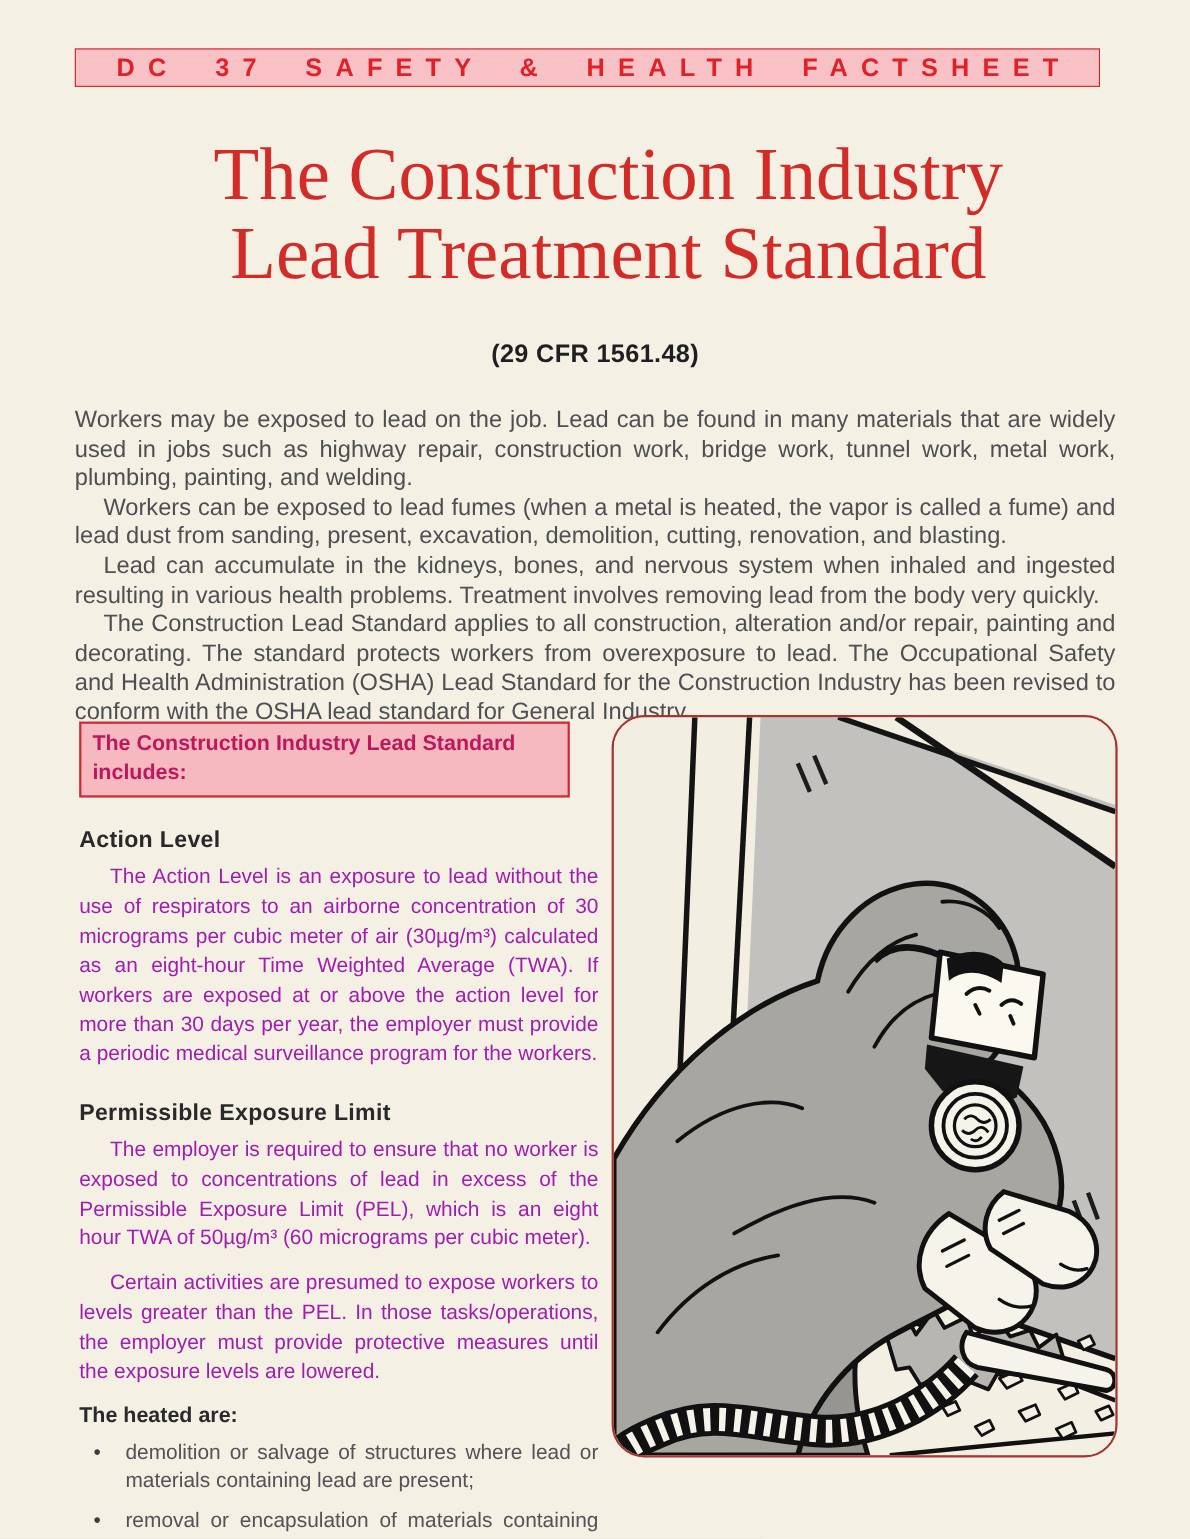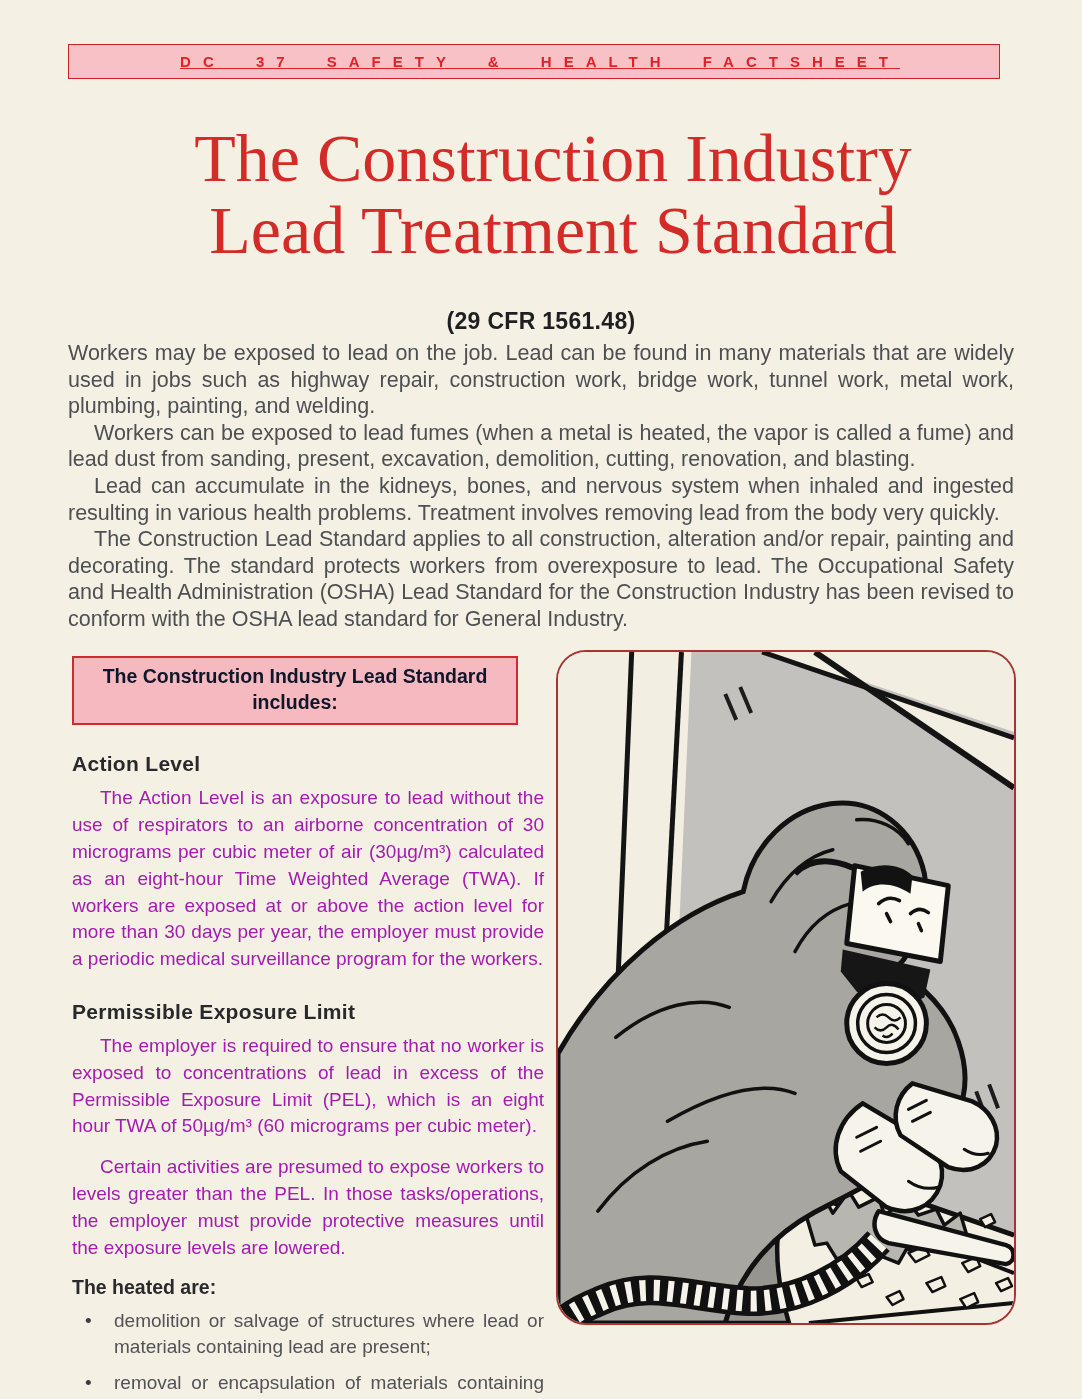--- a/index.html
+++ b/index.html
@@ -8,46 +8,46 @@
     background:#f4f0e3;font-family:"Liberation Sans",sans-serif;
     overflow:hidden;box-sizing:border-box;
   }
   
   .banner{
     position:absolute;left:68px;top:44px;width:932px;height:35px;
     background:#f8c1c5;border:1px solid #cb2128;box-sizing:border-box;
     display:flex;align-items:center;justify-content:center;
   }
   .banner span{
-    color:#e02127;font-weight:bold;font-size:15px;white-space:nowrap;
-    letter-spacing:12px;word-spacing:14px;text-indent:12px;text-decoration:underline;
+    color:#e02127;font-weight:bold;font-size:23px;white-space:nowrap;
+    letter-spacing:12px;word-spacing:14px;text-indent:12px;
   }
   
   .title{
     position:absolute;left:12px;top:122px;width:100%;text-align:center;
     font-family:"Liberation Serif","DejaVu Serif",serif;color:#d32b27;
     font-size:68px;line-height:1.06;font-weight:400;
   }
   .subtitle{
     position:absolute;left:0;top:308px;width:100%;text-align:center;
     font-size:23px;font-weight:bold;color:#1f1f22;letter-spacing:.3px;
   }
   
   .intro{
-    position:absolute;left:68px;top:340px;width:946px;
+    position:absolute;left:68px;top:368px;width:946px;
     font-size:21.5px;line-height:26.6px;color:#4e4f53;text-align:justify;
   }
   .intro p{margin:0;}
   .intro p + p{text-indent:26px;}
   
   .left-col{position:absolute;left:68px;top:652px;width:476px;}
   .includes-box{
     margin:4px 26px 0 4px;border:2px solid #ce2a31;background:#f6b9bf;
-    color:#0f172a;font-weight:bold;font-size:19.5px;line-height:1.32;
-    text-align:center;padding:6px 10px 8px;box-sizing:border-box;
+    color:#be185d;font-weight:bold;font-size:19.5px;line-height:1.32;
+    padding:6px 10px 8px;box-sizing:border-box;
   }
   .sec-head{
     font-size:21px;font-weight:bold;color:#29292c;margin:27px 0 9px 4px;
     letter-spacing:.3px;
   }
   .left-col p.body{
     margin:0 0 0 4px;font-size:19px;line-height:26.8px;color:#a21caf;
     text-align:justify;text-indent:28px;
   }
   .left-col p.body + p.body{margin-top:14px;}

